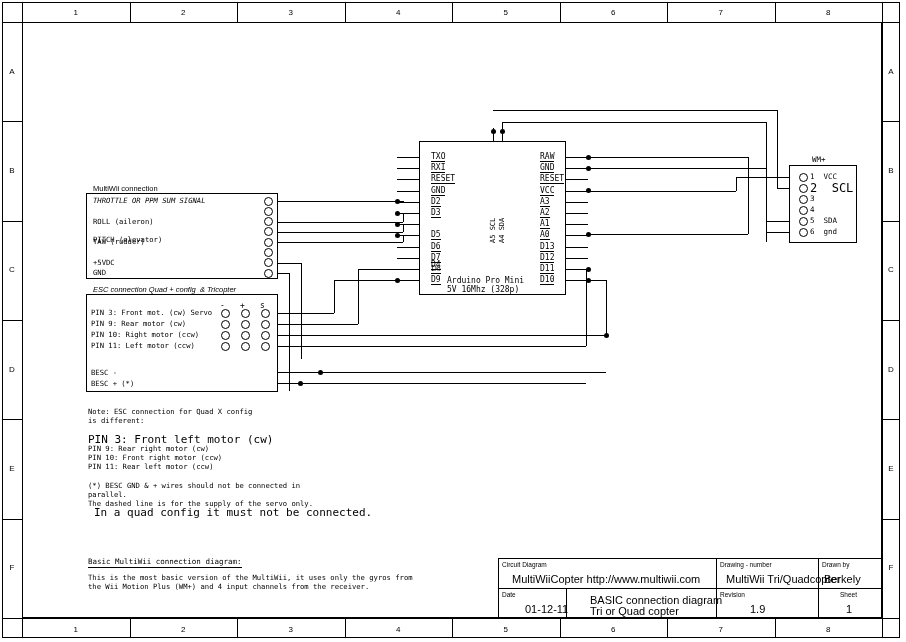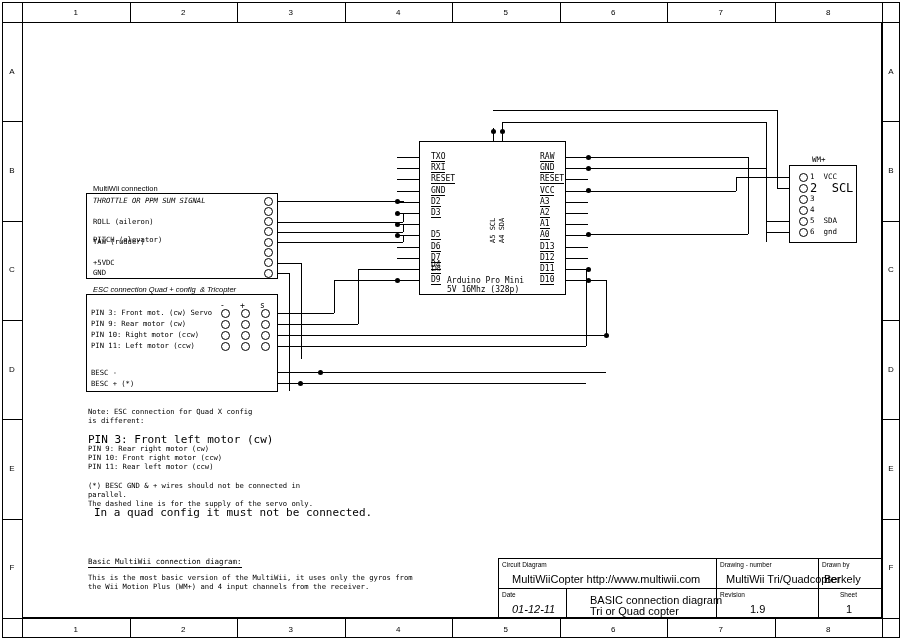--- a/index.html
+++ b/index.html
@@ -328,21 +328,21 @@
   <div class="tb-lbl" style="left:502px;top:561px;">Circuit Diagram</div>
   <div class="tb-val" style="left:512px;top:573px;">MultiWiiCopter http://www.multiwii.com</div>
 
   <div class="tb-lbl" style="left:720px;top:561px;">Drawing - number</div>
   <div class="tb-val" style="left:726px;top:573px;">MultiWii Tri/Quadcopter</div>
 
   <div class="tb-lbl" style="left:822px;top:561px;">Drawn by</div>
   <div class="tb-val" style="left:824px;top:573px;">Berkely</div>
 
   <div class="tb-lbl" style="left:502px;top:591px;">Date</div>
-  <div class="tb-val" style="left:512px;top:603px;font-style:italic;">01-12-11</div>
+  <div class="tb-val" style="left:525px;top:603px;">01-12-11</div>
 
   <div class="tb-val" style="left:590px;top:594px;">BASIC connection diagram</div>
   <div class="tb-val" style="left:590px;top:605px;">Tri or Quad copter</div>
 
   <div class="tb-lbl" style="left:720px;top:591px;">Revision</div>
   <div class="tb-val" style="left:750px;top:603px;">1.9</div>
 
   <div class="tb-lbl" style="left:840px;top:591px;">Sheet</div>
   <div class="tb-val" style="left:846px;top:603px;">1</div>
 </div>

